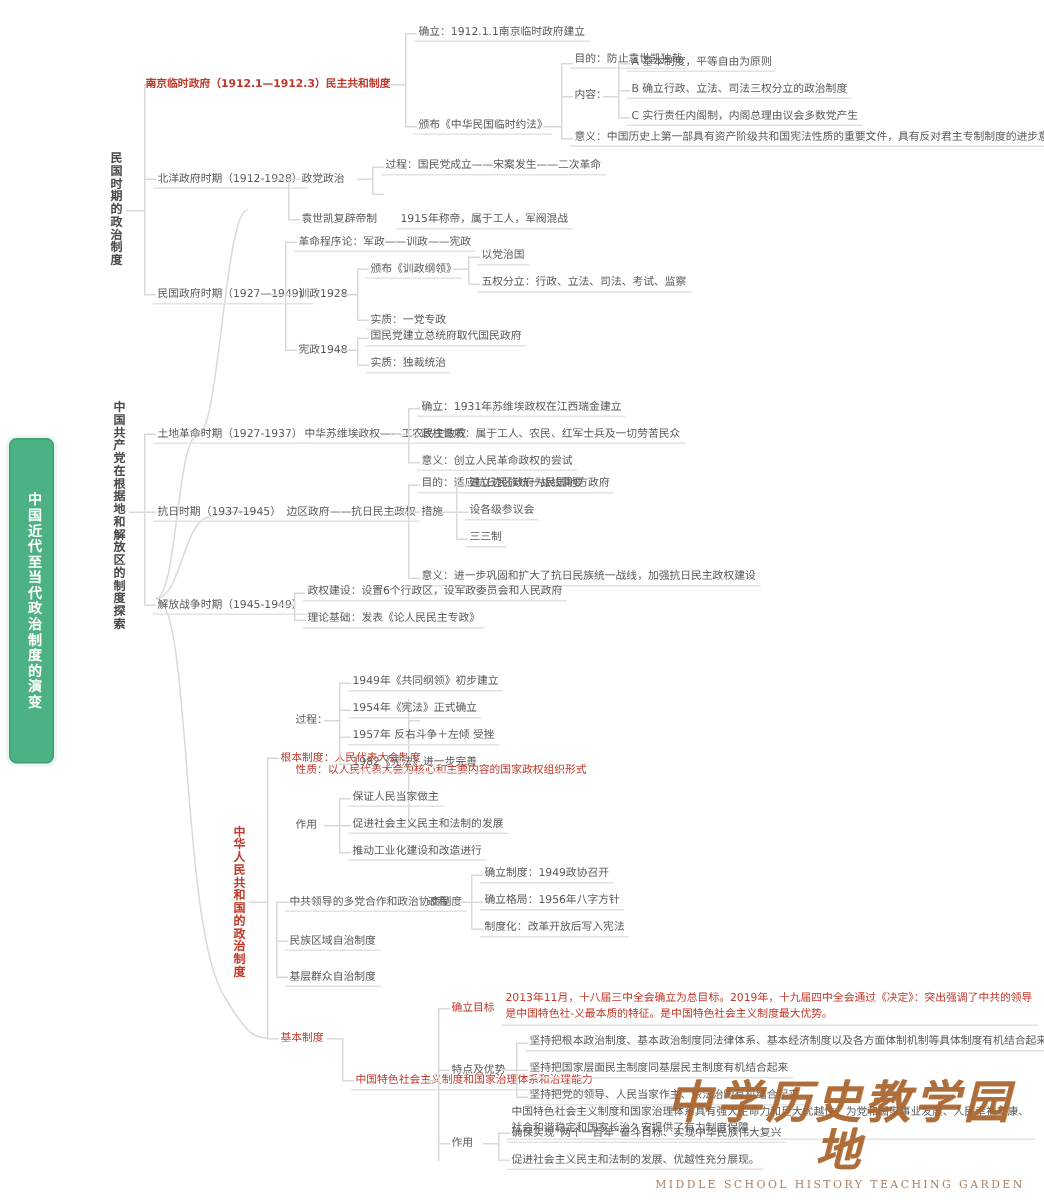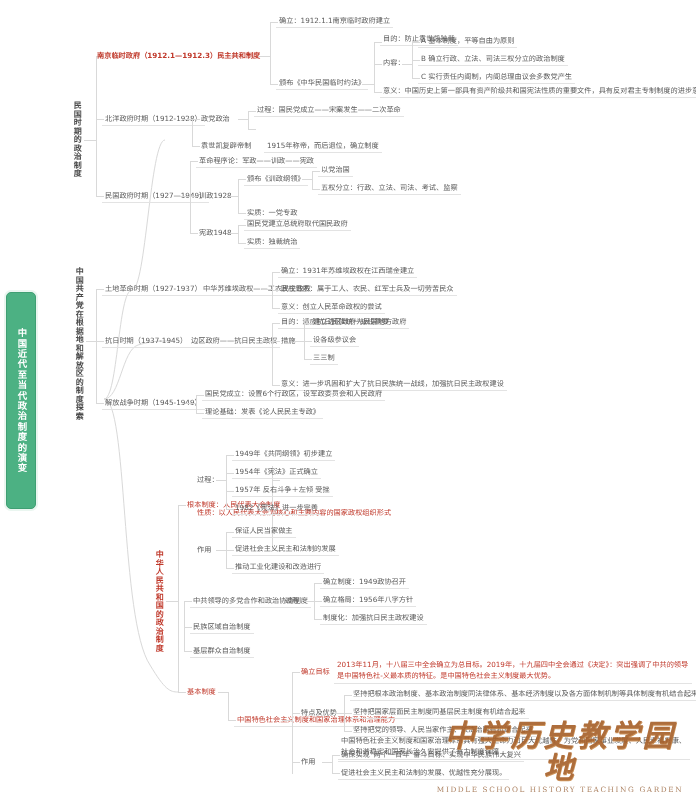--- a/index.html
+++ b/index.html
@@ -184,21 +184,21 @@
   <div class="ln lnh" style="left:192px;top:119px;width:8px;height:1px;"></div>
   <div class="ln lnh" style="left:192px;top:146px;width:8px;height:1px;"></div>
 
   <div class="node" style="left:198px;top:112px;">
     <span>政党政治</span>
   </div>
   <div class="node" style="left:198px;top:139px;">
     <span>袁世凯复辟帝制</span>
   </div>
   <div class="node ul" style="left:264px;top:139px;">
-    <span>1915年称帝，而后退位，确立制度</span>
+    <span>1915年称帝，属于工人，军阀混战</span>
   </div>
 
   <div class="ln lnv" style="left:248px;top:111px;width:1px;height:18px;"></div>
   <div class="ln lnh" style="left:238px;top:119px;width:10px;height:1px;"></div>
   <div class="ln lnh" style="left:248px;top:111px;width:8px;height:1px;"></div>
   <div class="ln lnh" style="left:248px;top:129px;width:8px;height:1px;"></div>
 
   <div class="node ul" style="left:254px;top:103px;">
     <span>过程：国民党成立——宋案发生——二次革命</span>
   </div>
@@ -330,21 +330,21 @@
 
   <div class="node ul" style="left:102px;top:396px;">
     <span>解放战争时期（1945-1949）</span>
   </div>
   <div class="ln lnv" style="left:196px;top:395px;width:1px;height:18px;"></div>
   <div class="ln lnh" style="left:186px;top:403px;width:10px;height:1px;"></div>
   <div class="ln lnh" style="left:196px;top:395px;width:8px;height:1px;"></div>
   <div class="ln lnh" style="left:196px;top:413px;width:8px;height:1px;"></div>
 
   <div class="node ul" style="left:202px;top:387px;">
-    <span>国民党成立：设置6个行政区，设军政委员会和人民政府</span>
+    <span>政权建设：设置6个行政区，设军政委员会和人民政府</span>
   </div>
   <div class="node ul" style="left:202px;top:405px;">
     <span>理论基础：发表《论人民民主专政》</span>
   </div>
 
   <div class="node vert red" style="left:150px;top:531px;width:16px;height:140px;">
     <span>中华人民共和国的政治制度</span>
   </div>
   <div class="ln lnv" style="left:178px;top:505px;width:1px;height:187px;"></div>
   <div class="ln lnh" style="left:166px;top:601px;width:12px;height:1px;"></div>
@@ -431,21 +431,21 @@
   <div class="ln lnh" style="left:314px;top:601px;width:8px;height:1px;"></div>
   <div class="ln lnh" style="left:314px;top:619px;width:8px;height:1px;"></div>
 
   <div class="node ul" style="left:320px;top:575px;">
     <span>确立制度：1949政协召开</span>
   </div>
   <div class="node ul" style="left:320px;top:593px;">
     <span>确立格局：1956年八字方针</span>
   </div>
   <div class="node ul" style="left:320px;top:611px;">
-    <span>制度化：加强抗日民主政权建设</span>
+    <span>制度化：改革开放后写入宪法</span>
   </div>
 
   <div class="node redtxt" style="left:184px;top:685px;">
     <span>基本制度</span>
   </div>
   <div class="ln lnh" style="left:218px;top:692px;width:10px;height:1px;"></div>
   <div class="ln lnv" style="left:228px;top:692px;width:1px;height:28px;"></div>
   <div class="ln lnh" style="left:228px;top:720px;width:8px;height:1px;"></div>
 
   <div class="node redtxt ul" style="left:234px;top:713px;">

